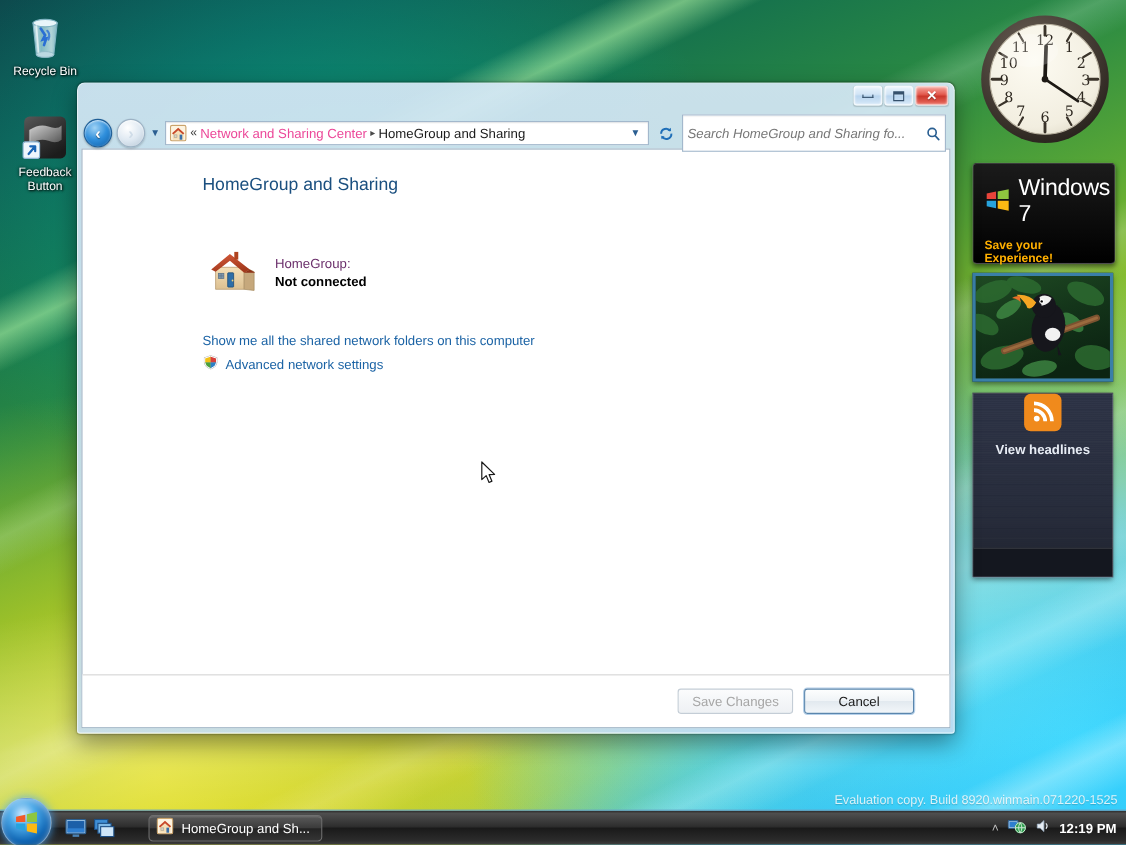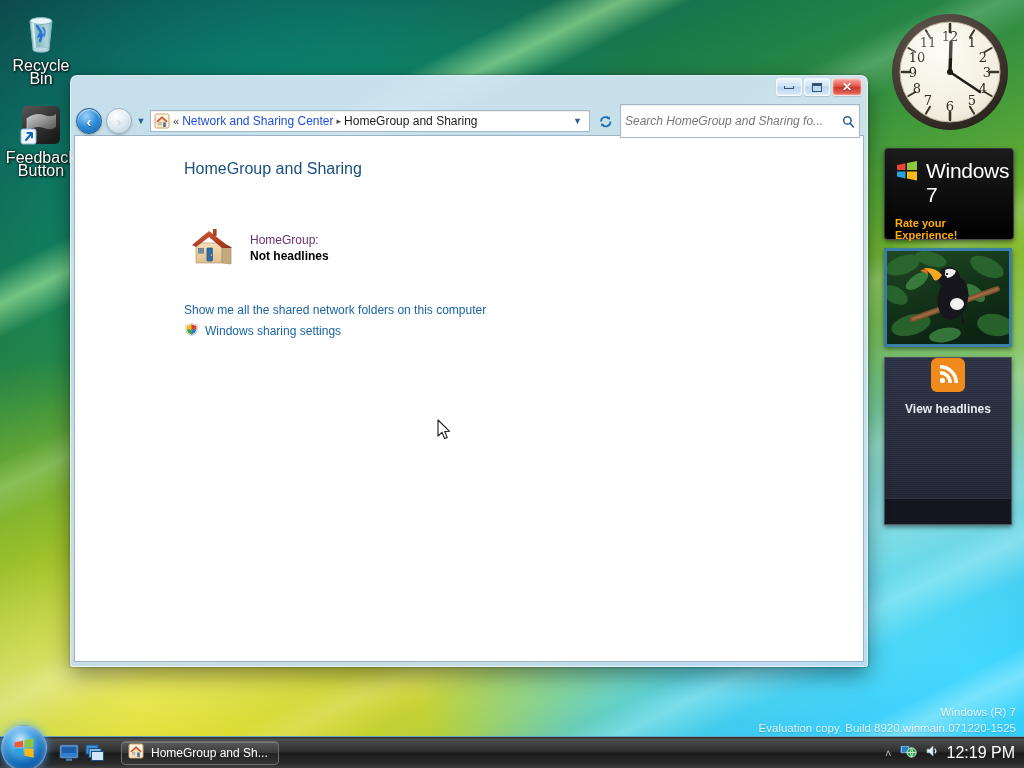--- a/index.html
+++ b/index.html
@@ -65,37 +65,37 @@
     font-size:11.5px; line-height:16px;
     text-shadow:0 1px 1px rgba(0,0,0,0.18);
   }
 
   
   .desk-icon {
     position:absolute; width:78px; text-align:center; cursor:default;
   }
   .desk-icon .ico { height:48px; display:flex; align-items:flex-end; justify-content:center; }
   .desk-icon .lbl {
-    color:#fff; font-size:16px; line-height:13px; margin-top:3px;
+    color:#fff; font-size:11px; line-height:13px; margin-top:3px;
     text-shadow:0 0 3px rgba(0,0,0,0.95), 1px 1px 2px rgba(0,0,0,0.9);
   }
 
   
   #sidebar { position:absolute; right:0; top:0; width:146px; height:736px; }
   .gadget { position:absolute; left:6px; }
 
   .clock-gad { top:6px; width:132px; height:132px; }
   .g7-gad {
     top:148px; width:130px; height:92px; border-radius:4px;
     background:linear-gradient(180deg,#1b1b1b 0%,#000 100%);
     border:1px solid rgba(255,255,255,0.22);
     box-shadow:0 2px 5px rgba(0,0,0,0.5);
     padding:10px 8px 8px 10px;
   }
-  .g7-top { display:flex; gap:7px; }
+  .g7-top { display:flex; align-items:center; gap:7px; }
   .g7-title { color:#fff; font-size:21px; letter-spacing:-0.3px; }
   .g7-sub { color:#ffb000; font-size:11px; font-weight:bold; margin-top:10px; }
 
   .slide-gad {
     top:248px; width:128px; height:99px;
     border:3px solid #3a7fa8; background:#16301c;
     box-shadow:0 2px 5px rgba(0,0,0,0.5); overflow:hidden;
   }
   .rss-gad {
     top:357px; width:128px; height:168px;
@@ -158,21 +158,21 @@
   .nav-dd { color:#2b5e91; font-size:9px; width:10px; text-align:center; }
 
   #breadcrumb {
     flex:1; height:22px; background:#fff; border:1px solid #a3b8cc;
     display:flex; align-items:center; padding:0 2px 0 3px; gap:3px;
     box-shadow:inset 0 1px 1px rgba(0,0,0,0.08);
   }
   .crumb-home { width:16px; height:16px; flex:none; }
   .crumb-chevrons { color:#3a3a3a; font-size:11px; }
   .crumb { color:#1b1b1b; font-size:12px; white-space:nowrap; }
-  .crumb.link { color:#1d4ed8; }
+  .crumb.link { color:#ec4899; }
   .crumb-sep { color:#4a4a4a; font-size:9px; }
   .crumb-spacer { flex:1; }
   .crumb-dd { color:#2b5e91; font-size:9px; padding:0 5px; }
 
   #refresh { width:22px; height:22px; display:flex; align-items:center; justify-content:center; }
   #searchbox {
     width:240px; height:28px; background:#fff; border:1px solid #a3b8cc;
     display:flex; align-items:center; padding:16px 4px;
     box-shadow:inset 0 1px 1px rgba(0,0,0,0.08);
   }
@@ -220,50 +220,49 @@
   }
   #start-orb {
     width:46px; height:46px; margin-left:1px; margin-top:-9px; border-radius:50%;
     background:radial-gradient(circle at 42% 32%, #cfeaff 0%, #4aa8e8 30%, #1167b5 62%, #063a70 100%);
     border:1px solid rgba(255,255,255,0.45);
     box-shadow:0 0 9px rgba(70,170,255,0.85), inset 0 2px 6px rgba(255,255,255,0.5);
     display:flex; align-items:center; justify-content:center; flex:none;
   }
   #quicklaunch { display:flex; gap:6px; margin-left:12px; }
   .ql { width:20px; height:18px; }
-  #tasks { display:flex; margin-left:16px;align-items:center; }
+  #tasks { display:flex; margin-left:30px;align-items:center; }
   .taskbtn {
     height:24px; padding:0 10px 0 6px; border-radius:4px;
     background:linear-gradient(180deg,#5a5a5a 0%,#3b3b3b 48%,#232323 52%,#343434 100%);
     border:1px solid #6f6f6f;
     box-shadow:inset 0 1px 0 rgba(255,255,255,0.18);
     display:flex; align-items:center; gap:7px;
     color:#fff; font-size:12px; max-width:160px;
   }
   .taskbtn .tlbl { overflow:hidden; white-space:nowrap; text-overflow:ellipsis; }
   #tray { margin-left:auto; display:flex; align-items:center; gap:8px; padding-right:9px; }
   #tray .chev { color:#bdbdbd; font-size:11px; }
-  #clock-txt { color:#fff; font-size:16px; }
+  #clock-txt { color:#fff; font-size:12px;font-weight:bold; }
 
   
   #cursor { position:absolute; left:437px; top:419px; width:14px; height:22px; }
 </style>
 </head>
 <body>
 
 <div id="wallpaper">
   <div class="wp-base"></div>
   <div class="wp-glow1"></div>
   <div class="wp-glow2"></div>
   <div class="wp-aurora"></div>
   <div class="wp-sweep"></div>
 </div>
 
 <div id="watermark">
-  <div>Windows (R) 7</div>
   <div>Evaluation copy. Build 8920.winmain.071220-1525</div>
 </div>
 
 <div class="desk-icon" style="left:2px; top:8px;">
   <div class="ico">
     <svg width="46" height="46" viewBox="0 0 46 46">
       <defs>
         <linearGradient id="rbGlass" x1="0" y1="0" x2="1" y2="0">
           <stop offset="0" stop-color="#d8eef2" stop-opacity="0.95"></stop>
           <stop offset="0.35" stop-color="#9fd2dd" stop-opacity="0.8"></stop>
@@ -365,21 +364,21 @@
       <span>
         <svg width="24" height="24" viewBox="0 0 24 24">
           <path d="M2 6 L10.5 4.2 L10.5 11 L2 11 Z" fill="#e8443a"></path>
           <path d="M12 4 L22 2 L22 11 L12 11 Z" fill="#8ec63f"></path>
           <path d="M2 12.5 L10.5 12.5 L10.5 19.4 L2 17.6 Z" fill="#27a3dd"></path>
           <path d="M12 12.5 L22 12.5 L22 21.6 L12 19.6 Z" fill="#fdb913"></path>
         </svg>
       </span>
       <span class="g7-title">Windows 7</span>
     </div>
-    <div class="g7-sub">Rate your Experience!</div>
+    <div class="g7-sub">Save your Experience!</div>
   </div>
 
   <div class="gadget slide-gad">
     <svg width="122" height="93" viewBox="0 0 122 93">
       <defs>
         <linearGradient id="jGrad" x1="0" y1="0" x2="0.4" y2="1">
           <stop offset="0" stop-color="#1f4a23"></stop>
           <stop offset="0.5" stop-color="#14351a"></stop>
           <stop offset="1" stop-color="#0c2412"></stop>
         </linearGradient>
@@ -512,21 +511,21 @@
             <rect x="24" y="3" width="3.6" height="7" fill="#b0431f"></rect>
             <rect x="18" y="22" width="5.4" height="13" rx="0.6" fill="#2e6ea8" stroke="#1d4a72" stroke-width="0.7"></rect>
             <circle cx="22.4" cy="29" r="0.8" fill="#f2d27a"></circle>
             <rect x="9.5" y="22.5" width="5" height="4.6" fill="#7f97ad" stroke="#5c7287" stroke-width="0.7"></rect>
             <line x1="12" y1="22.5" x2="12" y2="27.1" stroke="#5c7287" stroke-width="0.6"></line>
             <line x1="9.5" y1="24.8" x2="14.5" y2="24.8" stroke="#5c7287" stroke-width="0.6"></line>
           </svg>
         </span>
         <span class="hg-text">
           <div class="hg-label">HomeGroup:</div>
-          <div class="hg-value">Not headlines</div>
+          <div class="hg-value">Not connected</div>
         </span>
       </div>
 
       <div id="links">
         <span class="wlink">Show me all the shared network folders on this computer</span>
         <div class="link-row">
           <span>
             <svg width="15" height="15" viewBox="0 0 15 15">
               <path d="M7.5 1 L13.6 3 L13.6 7.4 Q13.6 11.6 7.5 14 Q1.4 11.6 1.4 7.4 L1.4 3 Z" fill="#b0b0b0"></path>
               <clipPath id="shClip">
@@ -534,25 +533,29 @@
               </clipPath>
               <g clip-path="url(#shClip)">
                 <rect x="1" y="1" width="6.5" height="6.5" fill="#f2c014"></rect>
                 <rect x="7.5" y="1" width="6.5" height="6.5" fill="#d8403a"></rect>
                 <rect x="1" y="7.5" width="6.5" height="7" fill="#4aa03c"></rect>
                 <rect x="7.5" y="7.5" width="6.5" height="7" fill="#2b7fc4"></rect>
               </g>
               <path d="M7.5 1.8 L12.9 3.6 L12.9 7.4 Q12.9 11.1 7.5 13.2 Q2.1 11.1 2.1 7.4 L2.1 3.6 Z" fill="none" stroke="#ffffff" stroke-width="0.9"></path>
             </svg>
           </span>
-          <span class="wlink">Windows sharing settings</span>
+          <span class="wlink">Advanced network settings</span>
         </div>
       </div>
     </div>
 
+    <div id="buttonbar">
+      <button class="winbtn disabled" disabled="">Save Changes</button>
+      <button class="winbtn default">Cancel</button>
+    </div>
   </div>
 </div>
 
 <svg id="cursor" viewBox="0 0 14 22">
   <path d="M1 1 L1 17 L5 13.4 L7.6 19.6 L10.2 18.4 L7.7 12.5 L12.6 12.3 Z" fill="#ffffff" stroke="#1a1a1a" stroke-width="1.1" stroke-linejoin="round"></path>
 </svg>
 
 <div id="taskbar">
   <div id="start-orb">
     <svg width="24" height="24" viewBox="0 0 24 24">

